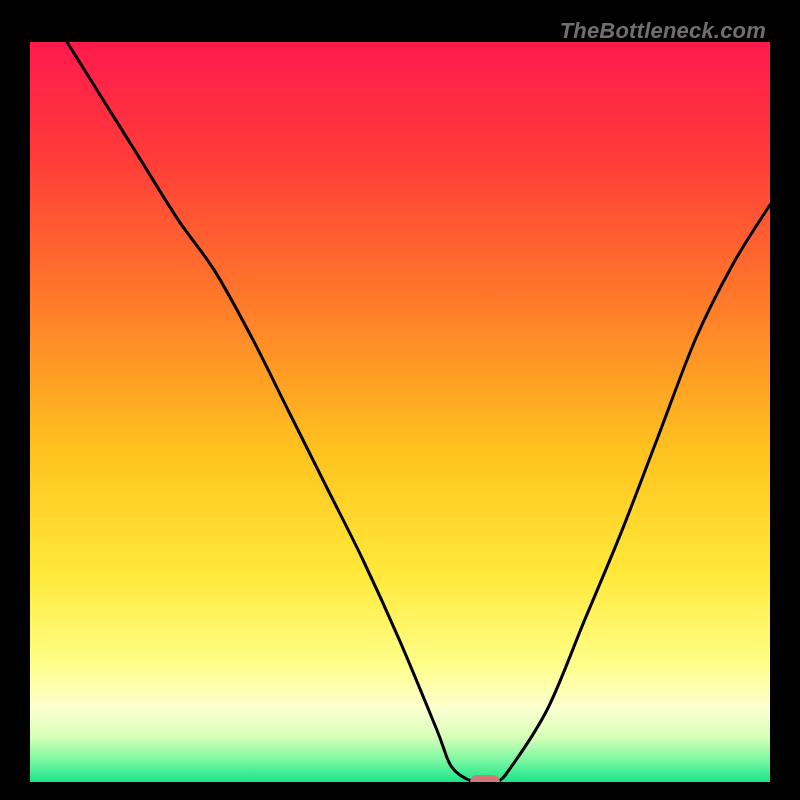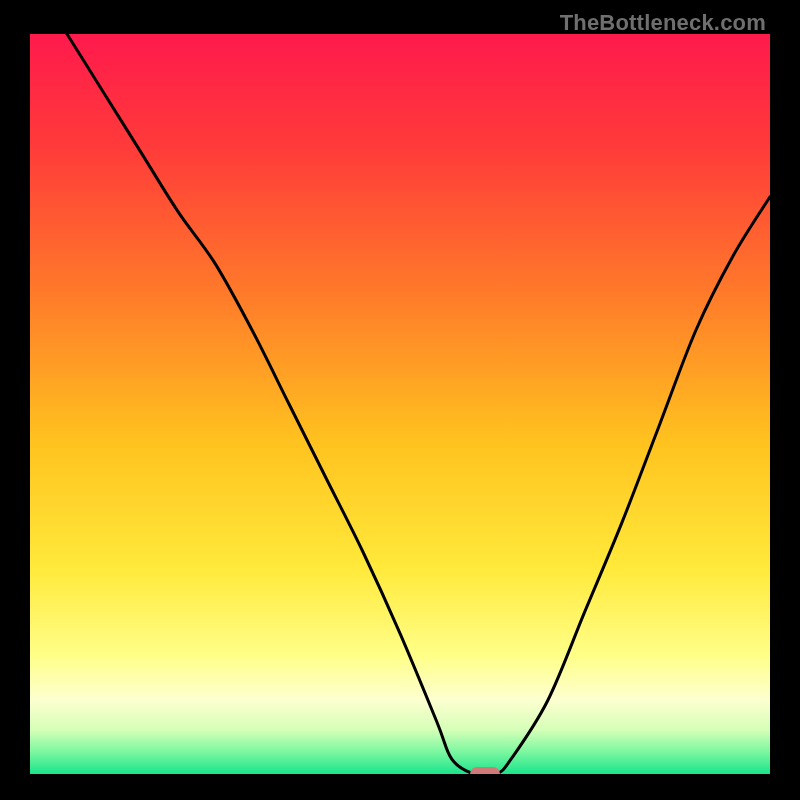--- a/index.html
+++ b/index.html
@@ -7,24 +7,25 @@
     padding: 0;
     width: 800px;
     height: 800px;
     background: #000;
     overflow: hidden;
     font-family: Arial, Helvetica, sans-serif;
   }
   .frame {
     position: absolute;
     left: 0;
-    top: 4px;
+    top: 12px;
     width: 800px;
     height: 582px;
     background: #000;
+    font-style: italic;
   }
   .plot-area {
     position: absolute;
     left: 30px;
     top: 30px;
     width: 740px;
     height: 740px;
     overflow: hidden;
   }
   .gradient {

